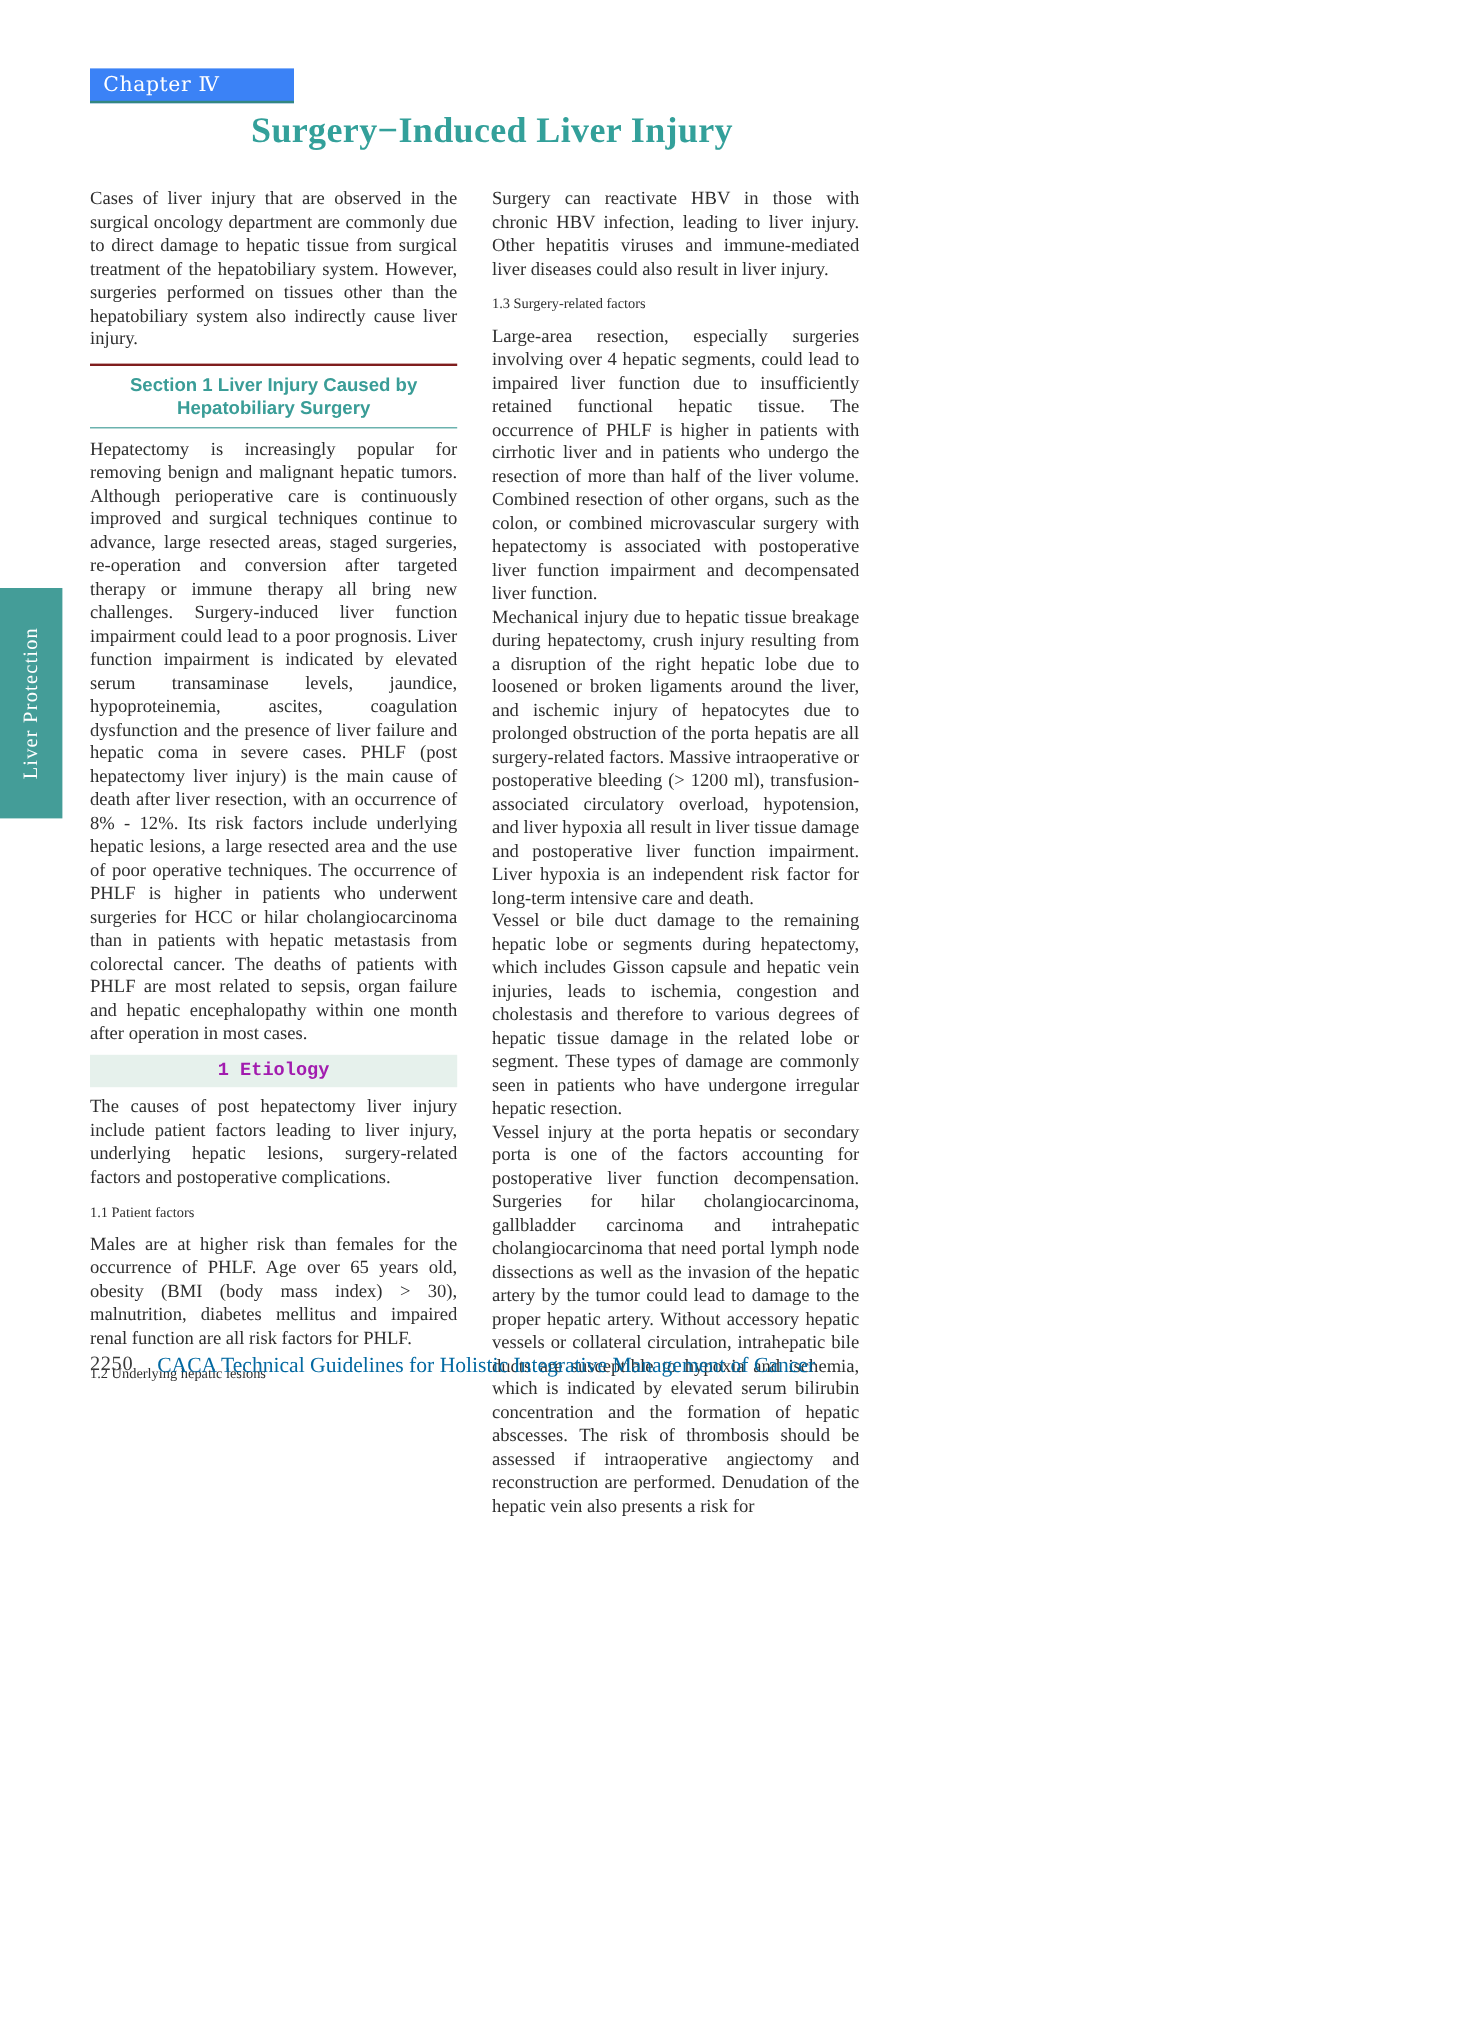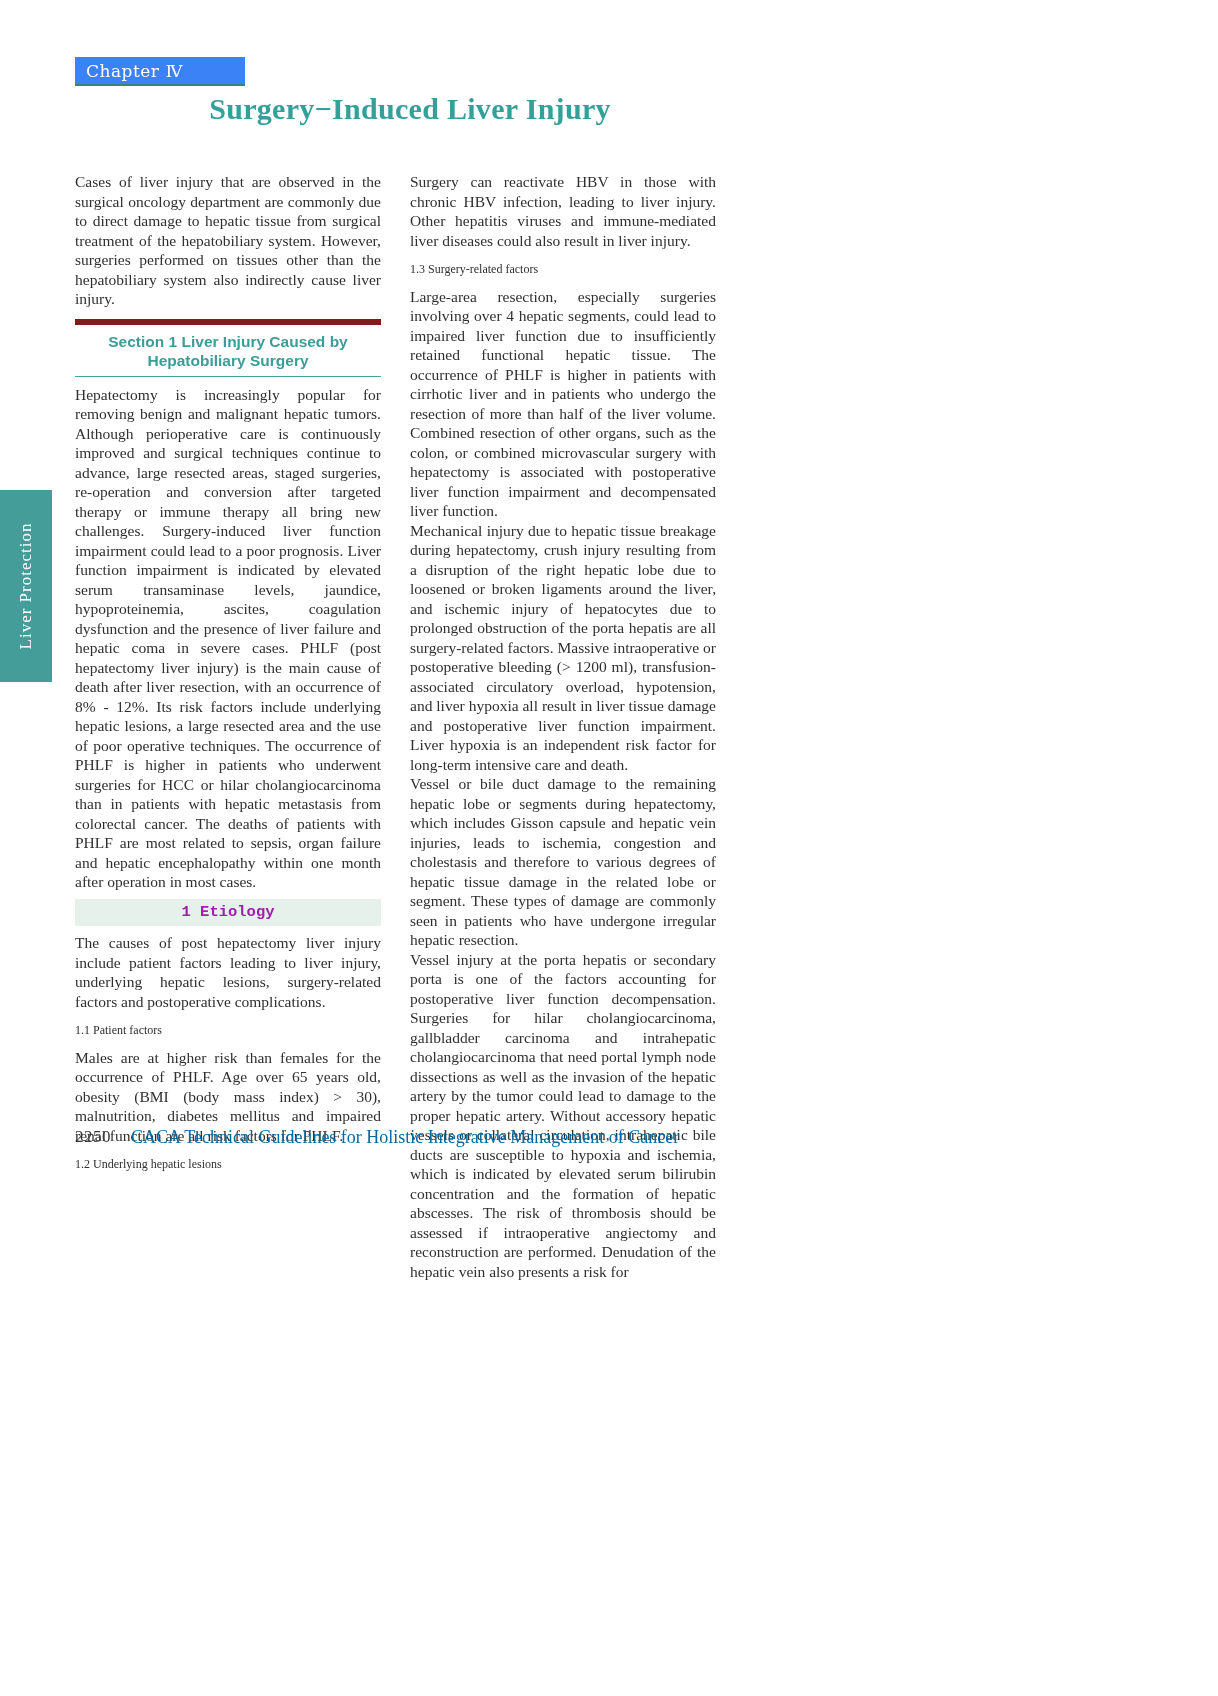--- a/index.html
+++ b/index.html
@@ -62,34 +62,34 @@
     white-space: nowrap;
     color: #ffffff;
     font-family: "Liberation Serif", serif;
     font-size: 17px;
     letter-spacing: 1px;
   }
 
   
   .col {
     position: absolute;
-    top: 172px;
+    top: 156px;
     width: 306px;
     font-size: 15.5px;
     line-height: 19.5px;
     text-align: justify;
   }
   .col-left  { left: 75px; }
   .col-right { left: 410px; }
   .col p { margin: 0; }
 
   
   .section-heading {
     margin: 10px 0 8px 0;
-    border-top: 6px solid #7f1d1d;
+    border-top: 2px solid #7f1d1d;
     border-bottom: 1px solid #47a09b;
     padding: 7px 0 6px 0;
     text-align: center;
     color: #3a9d97;
     font-family: "Liberation Sans", sans-serif;
     font-weight: bold;
     font-size: 15.5px;
     line-height: 19px;
   }
 

